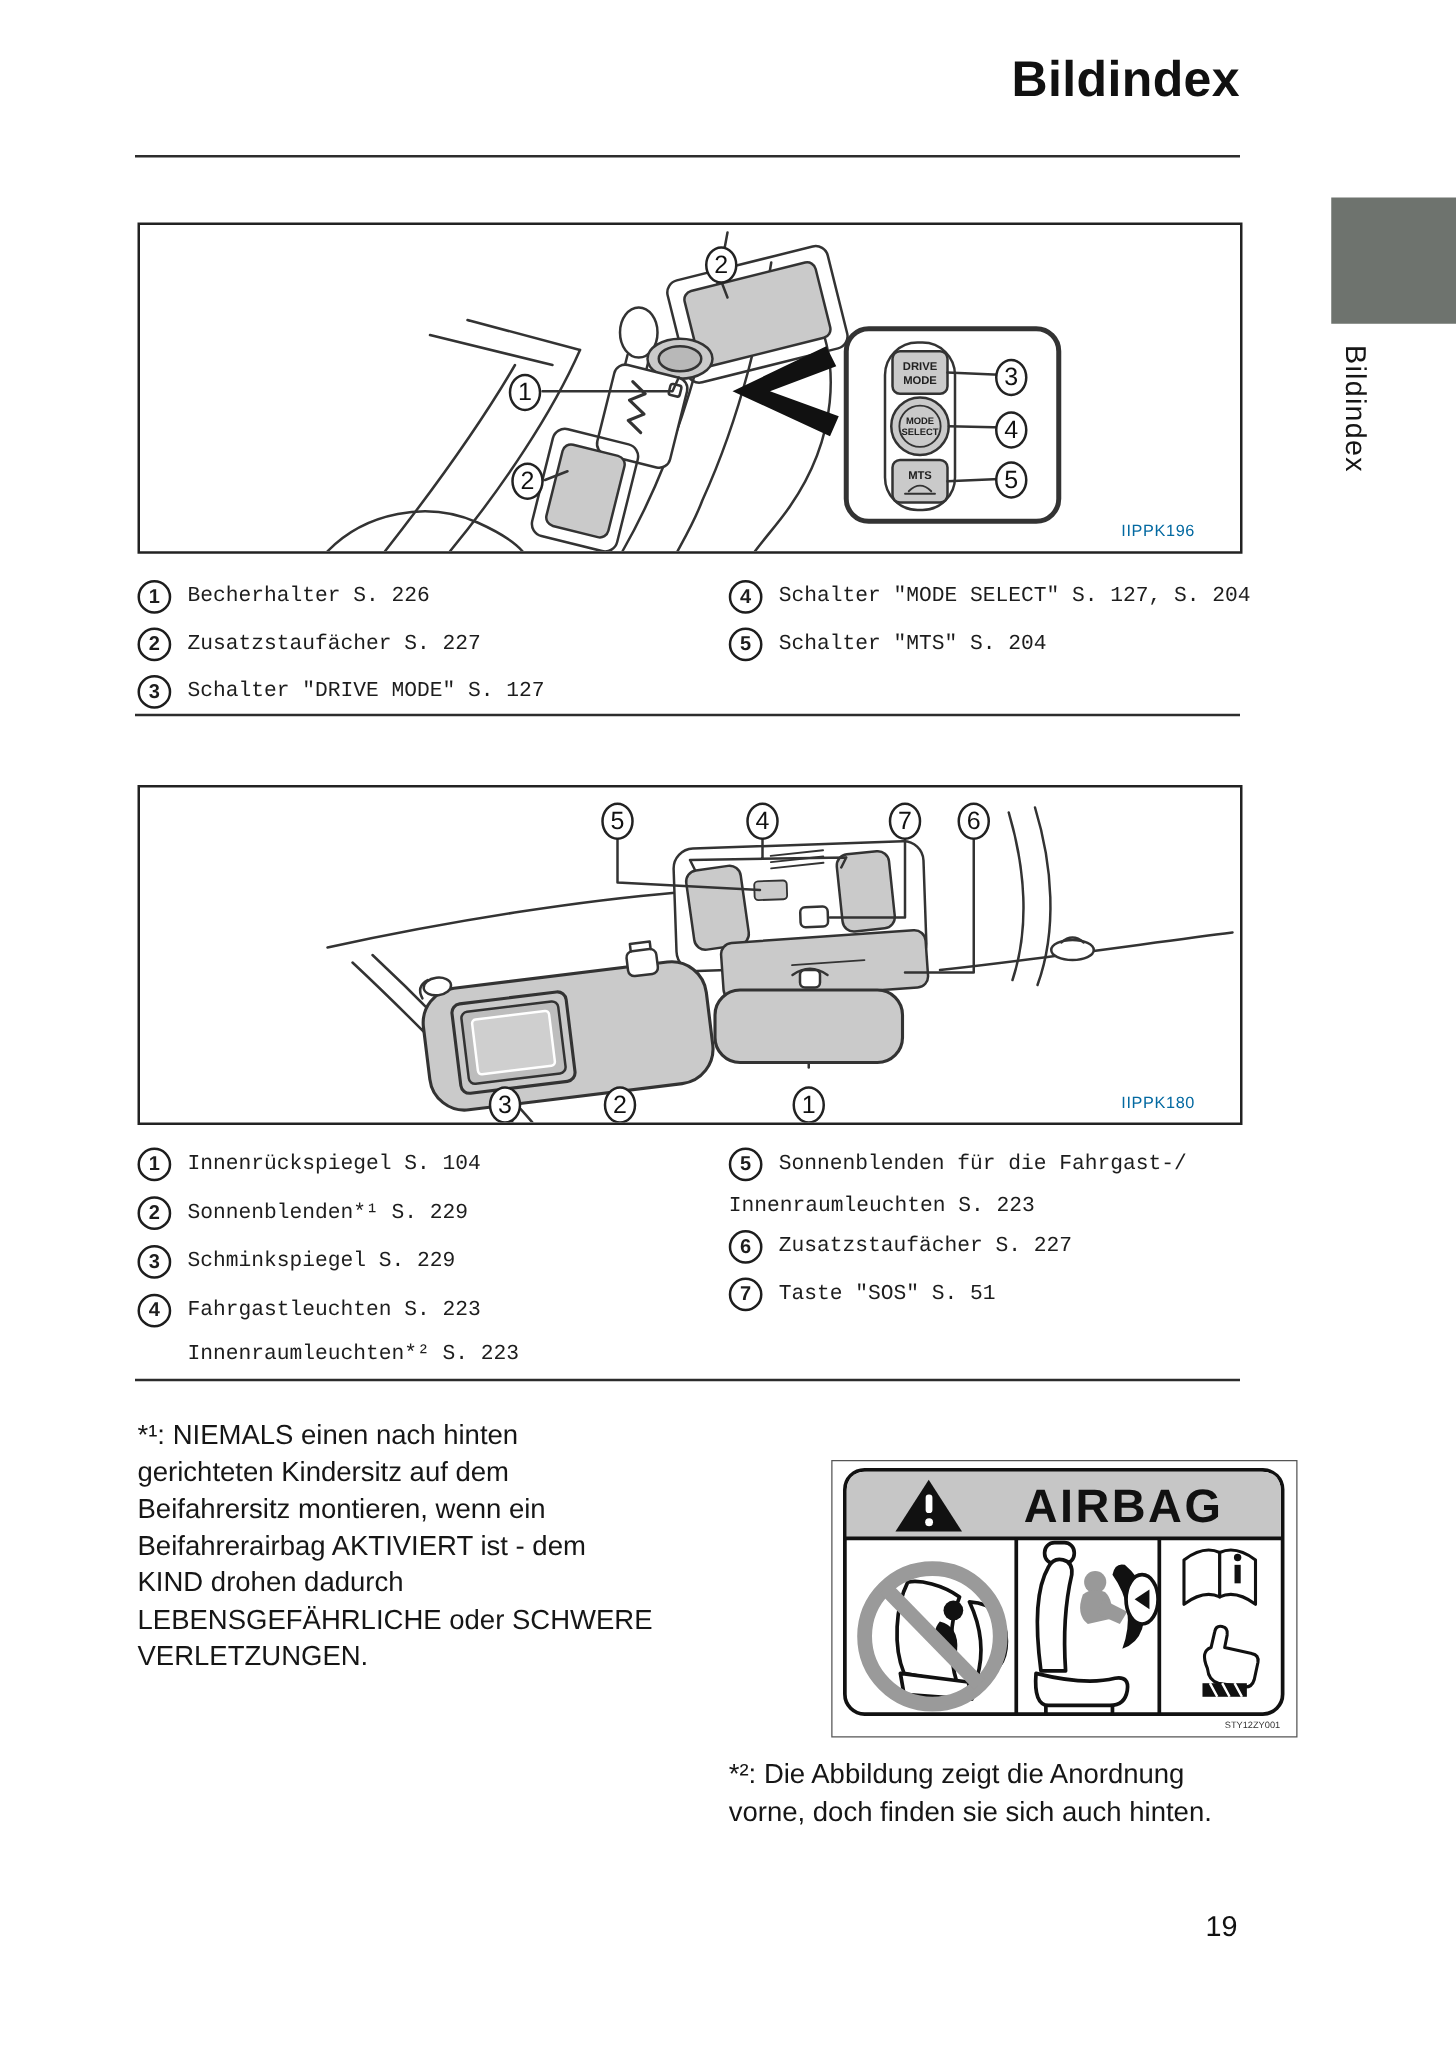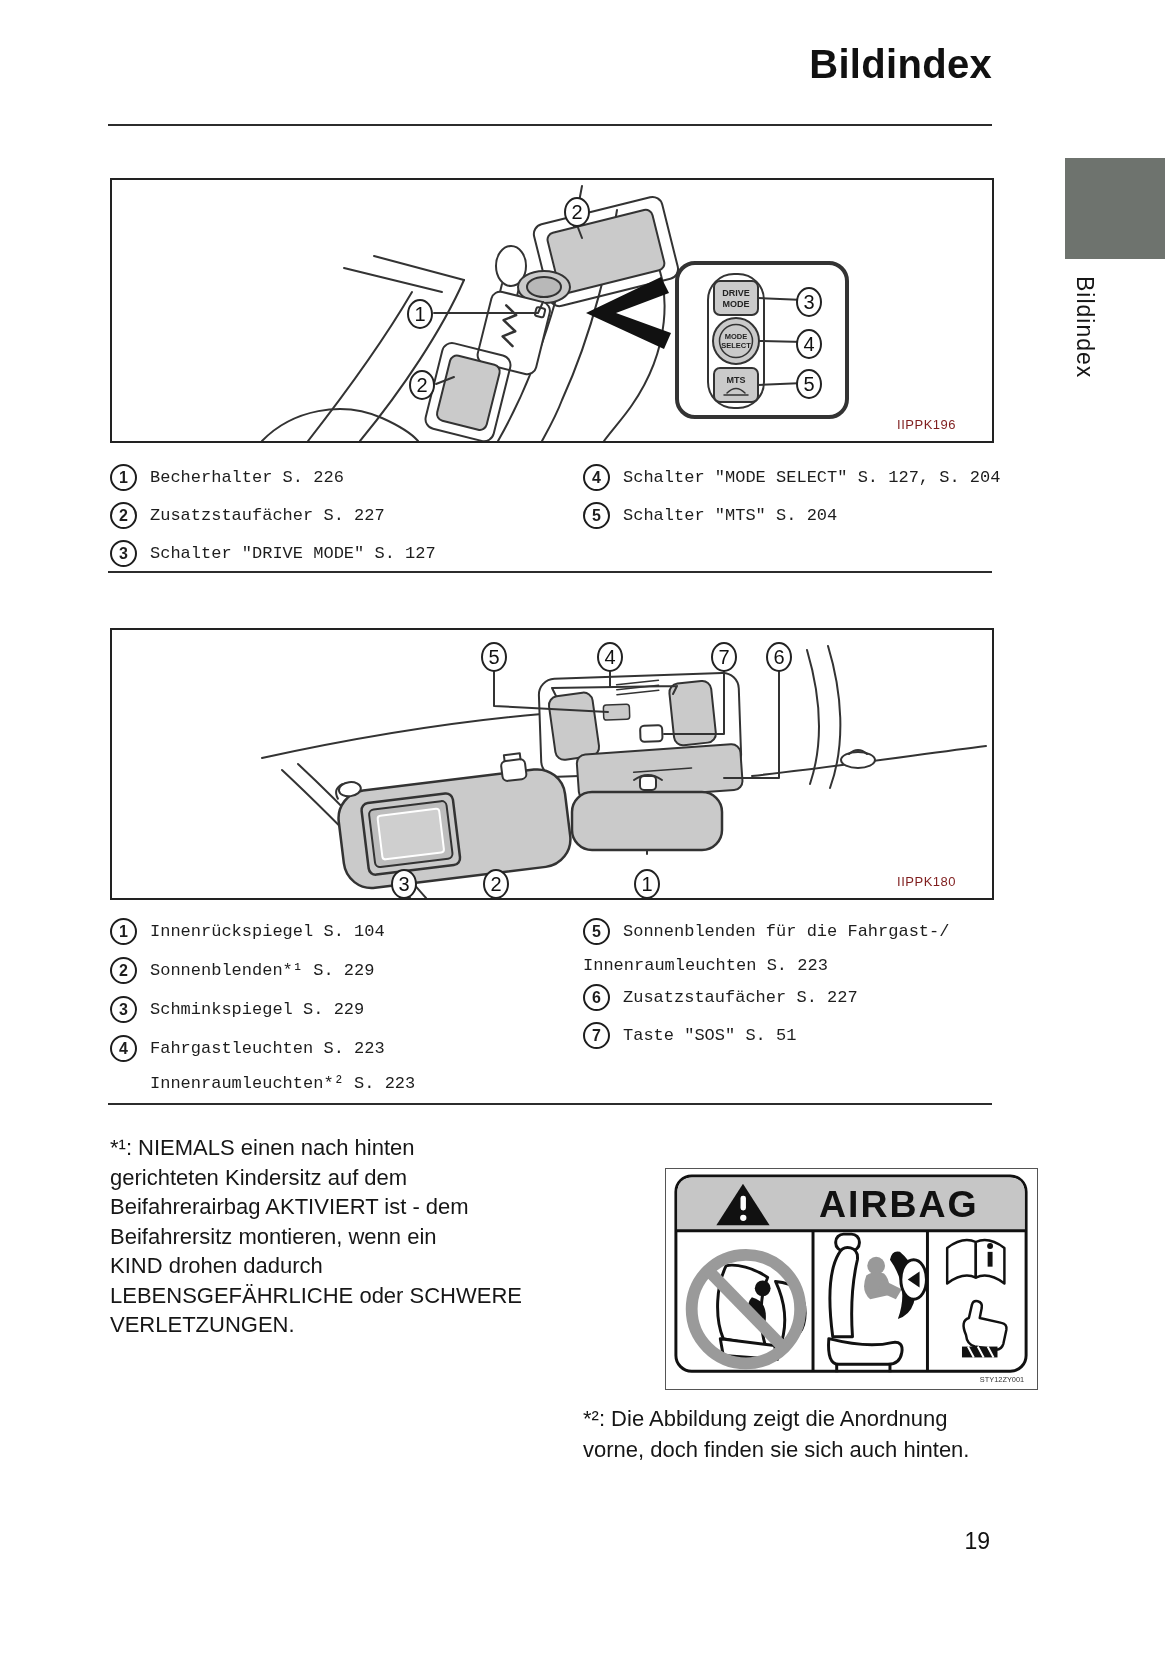--- a/index.html
+++ b/index.html
@@ -6,21 +6,21 @@
   body{
     width:1165px;height:1653px;position:relative;background:#fff;
     font-family:"Liberation Sans","DejaVu Sans",sans-serif;color:#1d1d1d;overflow:hidden;
   }
   .page-title{position:absolute;top:42px;right:173px;font-size:40px;font-weight:bold;letter-spacing:0.3px;color:#111;}
   .hr{position:absolute;left:108px;width:884px;height:2px;background:#2c2c2c;}
   .side-tab{position:absolute;left:1065px;top:158px;width:100px;height:101px;background:var(--tab-gray,#6e736e);}
   .side-label{position:absolute;left:1071px;top:276px;writing-mode:vertical-rl;text-orientation:mixed;
     font-size:23px;letter-spacing:1px;color:#161616;}
   .figure-box{position:absolute;left:110px;width:880px;border:2px solid #222;background:#fff;overflow:hidden;box-sizing:content-box;}
-  .fig-code{position:absolute;right:36px;bottom:9px;font-size:13px;color:#7f1d1d;letter-spacing:0.5px;}
+  .fig-code{position:absolute;right:36px;bottom:9px;font-size:13px;color:#0369a1;letter-spacing:0.5px;}
   .co{
     position:absolute;width:26px;height:30px;border:2.5px solid #222;border-radius:50%;
     background:#fff;display:flex;align-items:center;justify-content:center;
     font-size:20px;line-height:1;color:#111;z-index:3;box-sizing:border-box;
   }
   .legend-col{position:absolute;display:flex;flex-direction:column;}
   .lrow{display:flex;align-items:center;height:31px;margin-bottom:7px;}
   .lnum{
     flex:0 0 auto;width:27px;height:27px;border:2px solid #1d1d1d;border-radius:50%;
     display:flex;align-items:center;justify-content:center;
@@ -245,22 +245,22 @@
     <span class="lnum">7</span>
     <span class="ltext">Taste "SOS" S. 51</span>
   </div>
 </div>
 
 <div class="hr" style="top:1103px"></div>
 
 <div class="fn" style="left:110px;top:1133px">
   <div>*¹: NIEMALS einen nach hinten</div>
   <div>gerichteten Kindersitz auf dem</div>
+  <div>Beifahrersitz montieren, wenn ein</div>
   <div>Beifahrerairbag AKTIVIERT ist - dem</div>
-  <div>Beifahrersitz montieren, wenn ein</div>
   <div>KIND drohen dadurch</div>
   <div>LEBENSGEFÄHRLICHE oder SCHWERE</div>
   <div>VERLETZUNGEN.</div>
 </div>
 
 <div class="airbag-box">
   <svg viewBox="0 0 373 222" width="370" height="219">
     <rect x="9" y="7" width="355" height="198" rx="16" fill="#fff" stroke="#111" stroke-width="3"></rect>
     <path d="M10.5,62.5 v-38 q0,-16 16,-16 h320 q16,0 16,16 v38 z" fill="var(--label-header-gray,#c6c6c6)"></path>
     <path d="M9,62.5 H364" stroke="#111" stroke-width="3"></path>

